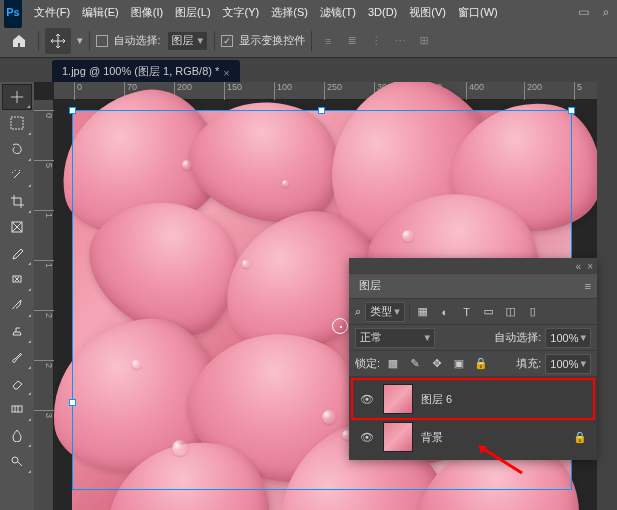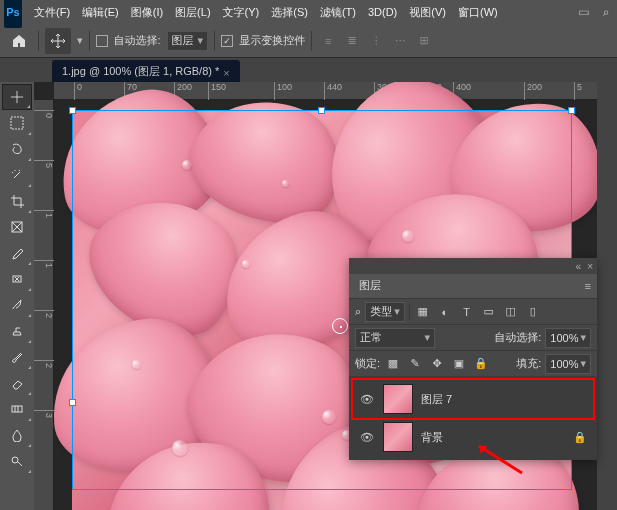--- a/index.html
+++ b/index.html
@@ -234,26 +234,26 @@
         </svg>
         <span class="tri"></span>
       </div>
   </div>
 
   <div class="canvas-zone">
     <div class="ruler-h">
       <div class="tick" style="left:20px">0</div>
       <div class="tick" style="left:70px">70</div>
       <div class="tick" style="left:120px">200</div>
-      <div class="tick" style="left:154px">150</div>
+      <div class="tick" style="left:170px">150</div>
       <div class="tick" style="left:220px">100</div>
-      <div class="tick" style="left:270px">440</div>
+      <div class="tick" style="left:270px">250</div>
       <div class="tick" style="left:320px">300</div>
       <div class="tick" style="left:370px">350</div>
-      <div class="tick" style="left:399px">400</div>
+      <div class="tick" style="left:412px">400</div>
       <div class="tick" style="left:470px">200</div>
       <div class="tick" style="left:520px">5</div>
     </div>
     <div class="ruler-v">
       <div class="tick" style="top:10px">0</div>
       <div class="tick" style="top:60px">5</div>
       <div class="tick" style="top:110px">1</div>
       <div class="tick" style="top:160px">1</div>
       <div class="tick" style="top:210px">2</div>
       <div class="tick" style="top:260px">2</div>
@@ -342,21 +342,21 @@
     <span style="margin-left:auto">填充:</span>
     <div class="lp-sel">
         <span>100%</span>
         <span style="color:#aaa">▾</span>
       </div>
   </div>
   <div class="lp-body">
     <div class="layer-item selected">
       <div class="eye">👁</div>
       <div class="thumb"></div>
-      <span class="layer-name">图层 7</span>
+      <span class="layer-name">图层 6</span>
     </div>
     <div class="layer-item">
       <div class="eye">👁</div>
       <div class="thumb"></div>
       <span class="layer-name">背景</span>
       <span class="lock">🔒</span>
     </div>
   </div>
 </div>
 

